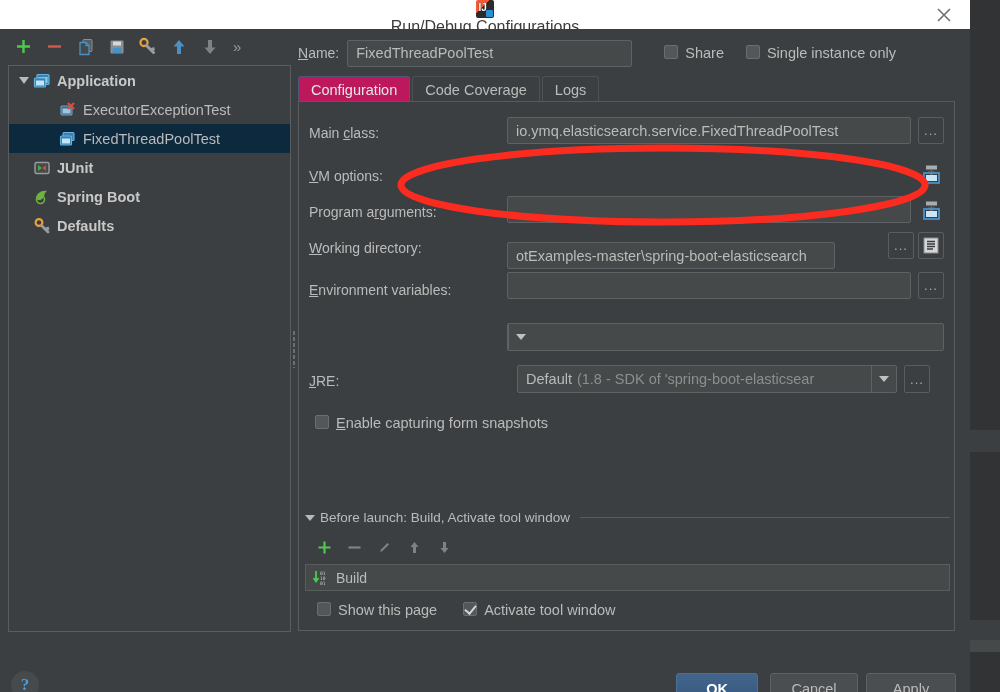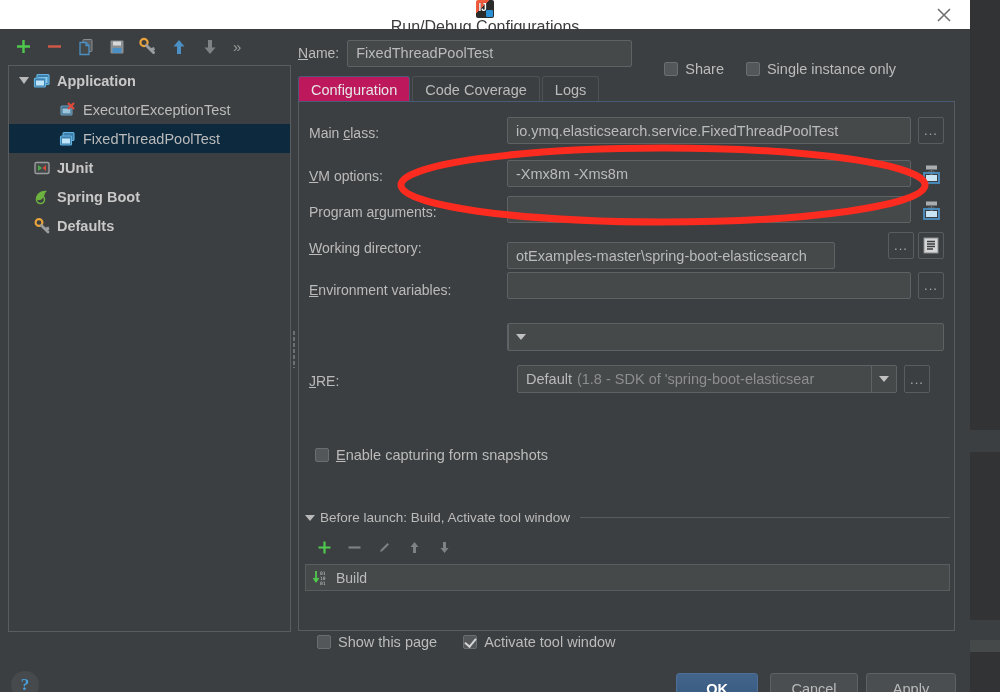--- a/index.html
+++ b/index.html
@@ -141,21 +141,21 @@
     display:flex; align-items:center;
   }
   .lbl { font-size:14px; color:#bbbbbb; font-family:"Liberation Sans",sans-serif; white-space:nowrap; }
   .lbl u { text-decoration: underline; }
   .name-input {
     margin-left: 8px; width: 285px; height: 27px;
     background:#45494a; border:1px solid #5e6264; box-sizing:border-box;
     color:#bbbbbb; font-size:14.5px; font-family:"Liberation Sans",sans-serif;
     padding: 0 8px; outline:none; border-radius:2px;
   }
-  .cbwrap { display:flex; align-items:center; cursor:pointer; margin-left: 32px; margin-top: 32px; }
+  .cbwrap { display:flex; align-items:flex-start; cursor:pointer; margin-left: 32px; }
   .cbox {
     width:14px; height:14px; background:#53575a; border:1px solid #6a6e70;
     border-radius:2px; box-sizing:border-box; position:relative; flex:0 0 auto;
   }
   .cbox.checked::after {
     content:""; position:absolute; left:3px; top:0px; width:5px; height:9px;
     border:solid #d5d5d5; border-width:0 2px 2px 0; transform:rotate(40deg);
   }
   .cb-label { margin-left:7px; font-size:14.5px; color:#bbbbbb; white-space:nowrap; }
 
@@ -440,21 +440,20 @@
 
         <div class="frow" style="top:16px;">
           <div class="lbl">Main <u>c</u>lass:</div>
         </div>
         <div class="fld" style="left:208px; top:15px; width:404px;">io.ymq.elasticsearch.service.FixedThreadPoolTest</div>
         <div class="btn-sq flat" style="left:619px; top:15px;">...</div>
 
         <div class="frow" style="top:59px;">
           <div class="lbl"><u>V</u>M options:</div>
         </div>
-        <div class="fld" style="left:208px; top:58px; width:404px;">-Xmx8m -Xms8m</div>
         <div class="btn-plain" style="left:617px; top:57px;">
           <svg width="21" height="21" viewBox="0 0 21 21">
             <rect x="5" y="1.5" width="11" height="4" fill="#a9acae"></rect>
             <path d="M10.5 5.5 v4 M7.5 7.5 L10.5 10.5 L13.5 7.5" stroke="#6a6d6f" stroke-width="1.6" fill="none"></path>
             <rect x="3" y="9" width="15" height="10" fill="none" stroke="#4a90c4" stroke-width="1.8"></rect>
             <rect x="5" y="11" width="11" height="6" fill="#c9e5f5"></rect>
           </svg>
         </div>
 
         <div class="frow" style="top:95px;">

